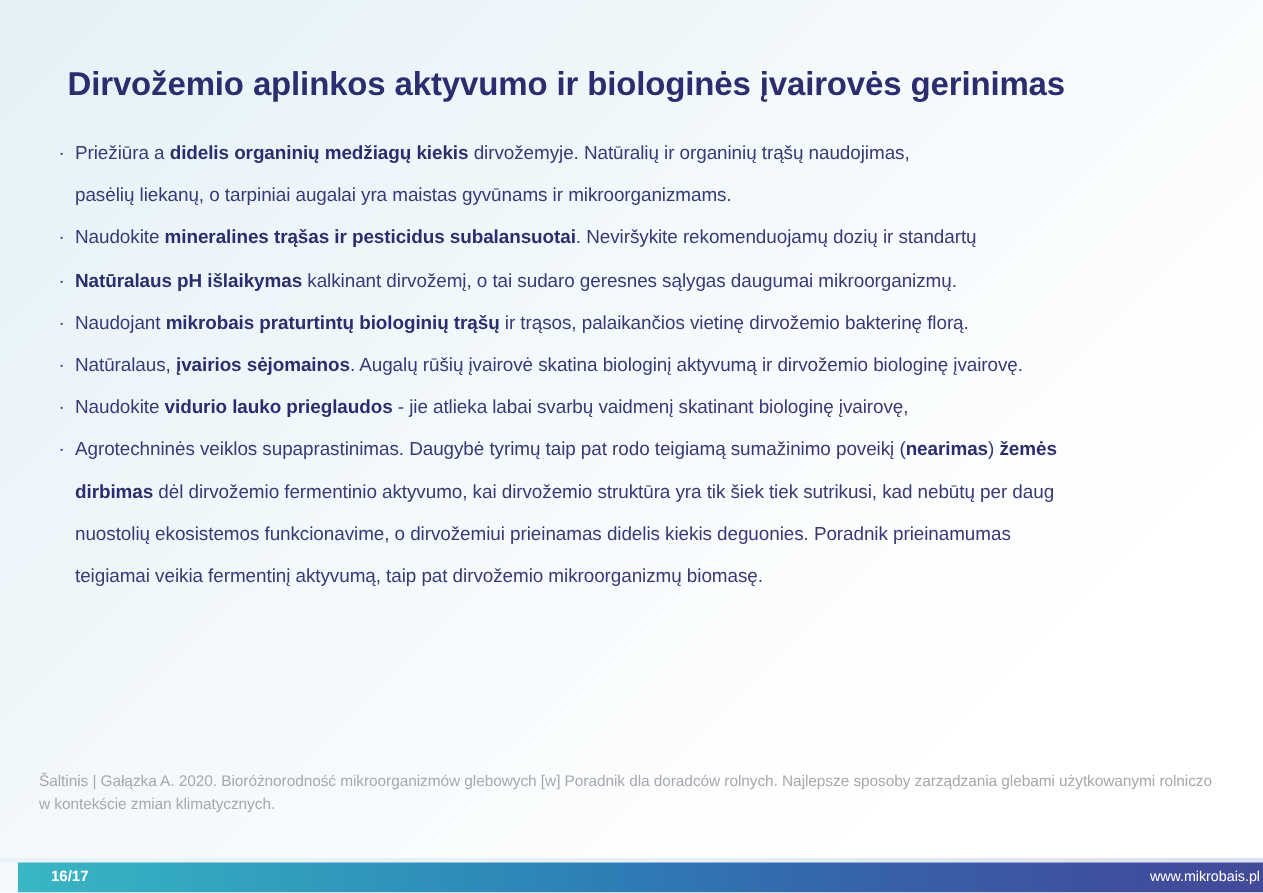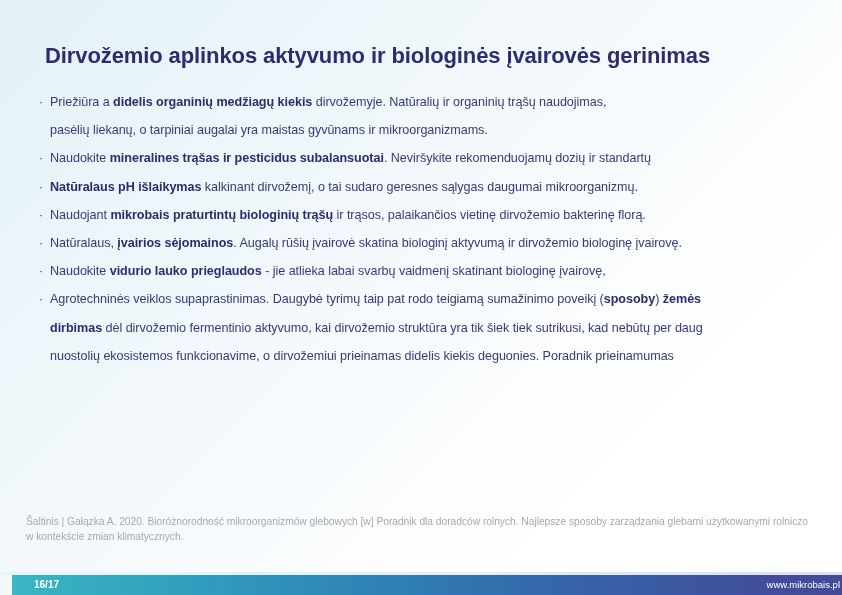--- a/index.html
+++ b/index.html
@@ -136,23 +136,24 @@
       <div class="bullet">
         <span class="line"><span class="mark">·</span><span>Naudojant </span><b>mikrobais praturtintų biologinių trąšų</b><span> ir trąsos, palaikančios vietinę dirvožemio bakterinę florą.</span></span>
       </div>
       <div class="bullet">
         <span class="line"><span class="mark">·</span><span>Natūralaus, </span><b>įvairios sėjomainos</b><span>. Augalų rūšių įvairovė skatina biologinį aktyvumą ir dirvožemio biologinę įvairovę.</span></span>
       </div>
       <div class="bullet">
         <span class="line"><span class="mark">·</span><span>Naudokite </span><b>vidurio lauko prieglaudos</b><span> - jie atlieka labai svarbų vaidmenį skatinant biologinę įvairovę,</span></span>
       </div>
       <div class="bullet">
-        <span class="line"><span class="mark">·</span><span>Agrotechninės veiklos supaprastinimas. Daugybė tyrimų taip pat rodo teigiamą sumažinimo poveikį </span><span>(</span><b>sposoby</b><span>) </span><b>žemės</b></span>
+        <span class="line"><span class="mark">·</span><span>Agrotechninės veiklos supaprastinimas. Daugybė tyrimų taip pat rodo teigiamą sumažinimo poveikį </span><span>(</span><b>nearimas</b><span>) </span><b>žemės</b></span>
         <span class="line"><span class="cont"></span><b>dirbimas</b><span> dėl dirvožemio fermentinio aktyvumo, kai dirvožemio struktūra yra tik šiek tiek sutrikusi, kad nebūtų per daug</span></span>
         <span class="line"><span class="cont"></span><span>nuostolių ekosistemos funkcionavime, o dirvožemiui prieinamas didelis kiekis deguonies. Poradnik prieinamumas</span></span>
+        <span class="line"><span class="cont"></span><span>teigiamai veikia fermentinį aktyvumą, taip pat dirvožemio mikroorganizmų biomasę.</span></span>
       </div>
     </div>
 
   <div class="source">Šaltinis | Gałązka A. 2020. Bioróżnorodność mikroorganizmów glebowych [w] Poradnik dla doradców rolnych. Najlepsze sposoby zarządzania glebami użytkowanymi rolniczo w kontekście zmian klimatycznych.</div>
 
   <div class="bar-sep"></div>
 
   <div class="bottom-bar">
     <div class="bar-left">16/17</div>
     <div class="bar-right">www.mikrobais.pl</div>

